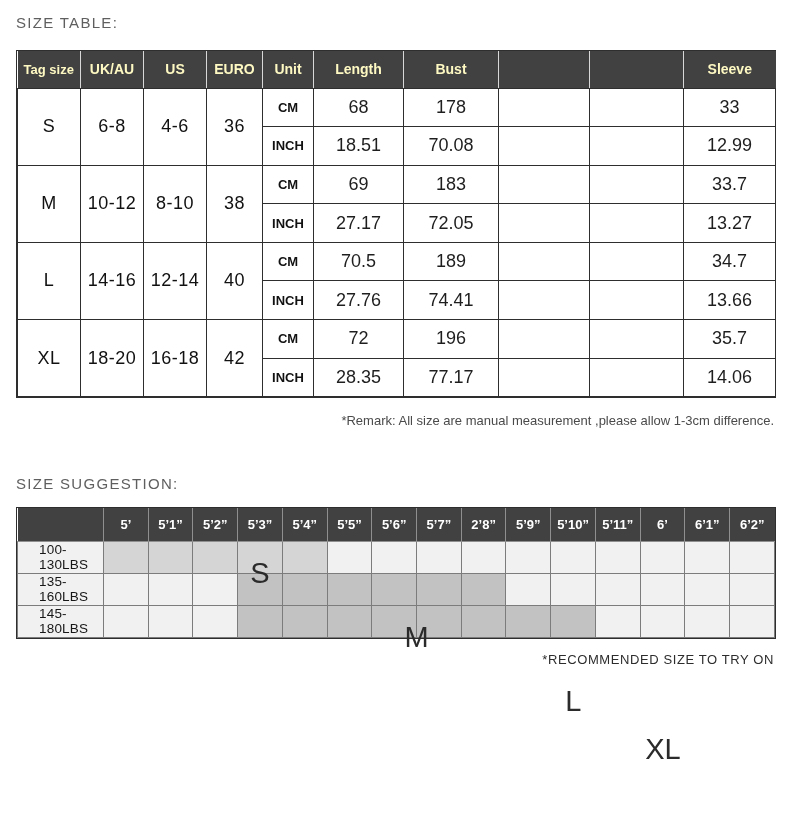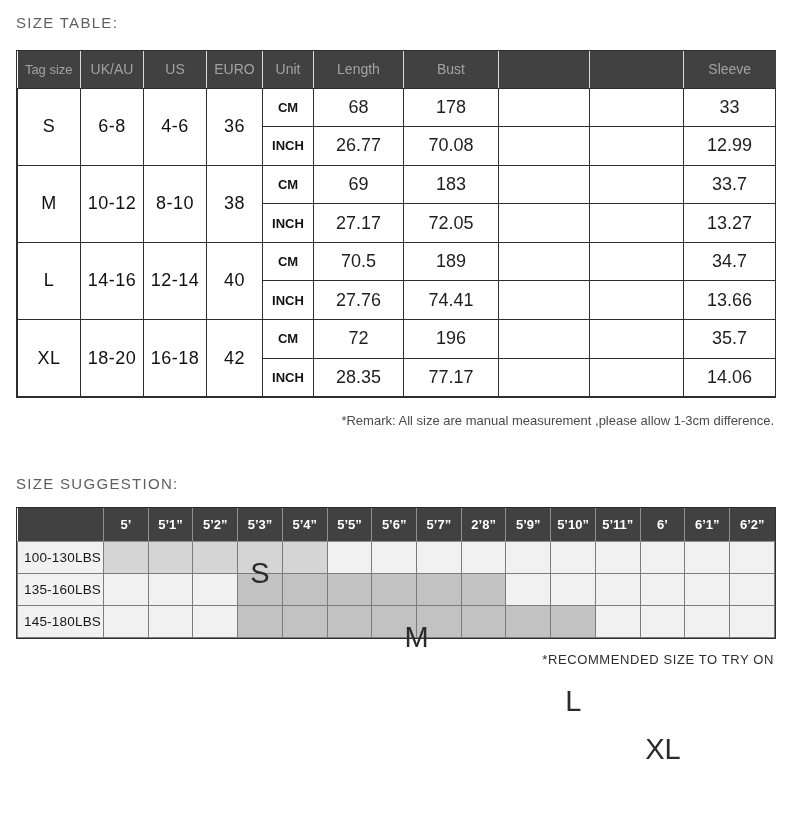--- a/index.html
+++ b/index.html
@@ -19,22 +19,22 @@
   }
   .table-wrap {
     margin: 19px 16px 0 16px;
     width: 760px;
     border: 1px solid #2e2e2e;
   }
   table { border-collapse: collapse; width: 758px; table-layout: fixed; }
 
   
   #size-table th {
-    background: #414141; color: #a3a3a3;
-    font-size: 14px; font-weight: 400;
+    background: #414141; color: #fef9c3;
+    font-size: 14px; font-weight: 700;
     height: 37px;
     border: 1px solid #d8d8d8; border-top: none; border-bottom: 1px solid #2e2e2e;
     text-align: center; vertical-align: middle;
   }
   #size-table th:first-child { border-left: none; font-size: 13px; }
   #size-table th:last-child { border-right: none; }
   #size-table td {
     border: 1px solid #2e2e2e;
     text-align: center; vertical-align: middle;
     background: #ffffff;
@@ -67,21 +67,21 @@
   #suggestion-table td {
     border: 1px solid #7c7c7c;
     background: #f1f1f1;
     height: 32px;
     font-size: 13.5px;
     color: #171717;
     text-align: center; vertical-align: middle;
   }
   #suggestion-table td.weight-label {
     text-align: left;
-    padding-left: 6px;
+    padding-left: 21px;
     letter-spacing: 0.2px;
   }
   .size-marker {
     position: absolute;
     transform: translate(-50%, -50%);
     font-size: 29px;
     font-weight: 400;
     color: #2b2b2b;
     line-height: 1;
     pointer-events: none;
@@ -135,21 +135,21 @@
           <td rowspan="2" class="tag-cell">36</td>
           <td class="unit-cell">CM</td>
           <td class="val-cell">68</td>
           <td class="val-cell">178</td>
           <td class="val-cell"></td>
           <td class="val-cell"></td>
           <td class="val-cell">33</td>
         </tr>
         <tr>
           <td class="unit-cell">INCH</td>
-          <td class="val-cell">26.77</td>
+          <td class="val-cell">18.51</td>
           <td class="val-cell">70.08</td>
           <td class="val-cell"></td>
           <td class="val-cell"></td>
           <td class="val-cell">12.99</td>
         </tr>
         <tr>
           <td rowspan="2" class="tag-cell">M</td>
           <td rowspan="2" class="tag-cell">10-12</td>
           <td rowspan="2" class="tag-cell">8-10</td>
           <td rowspan="2" class="tag-cell">38</td>

